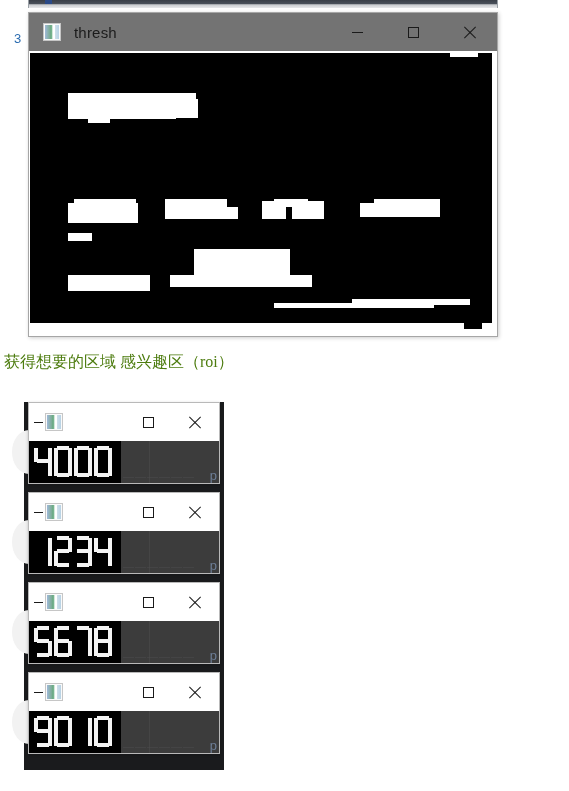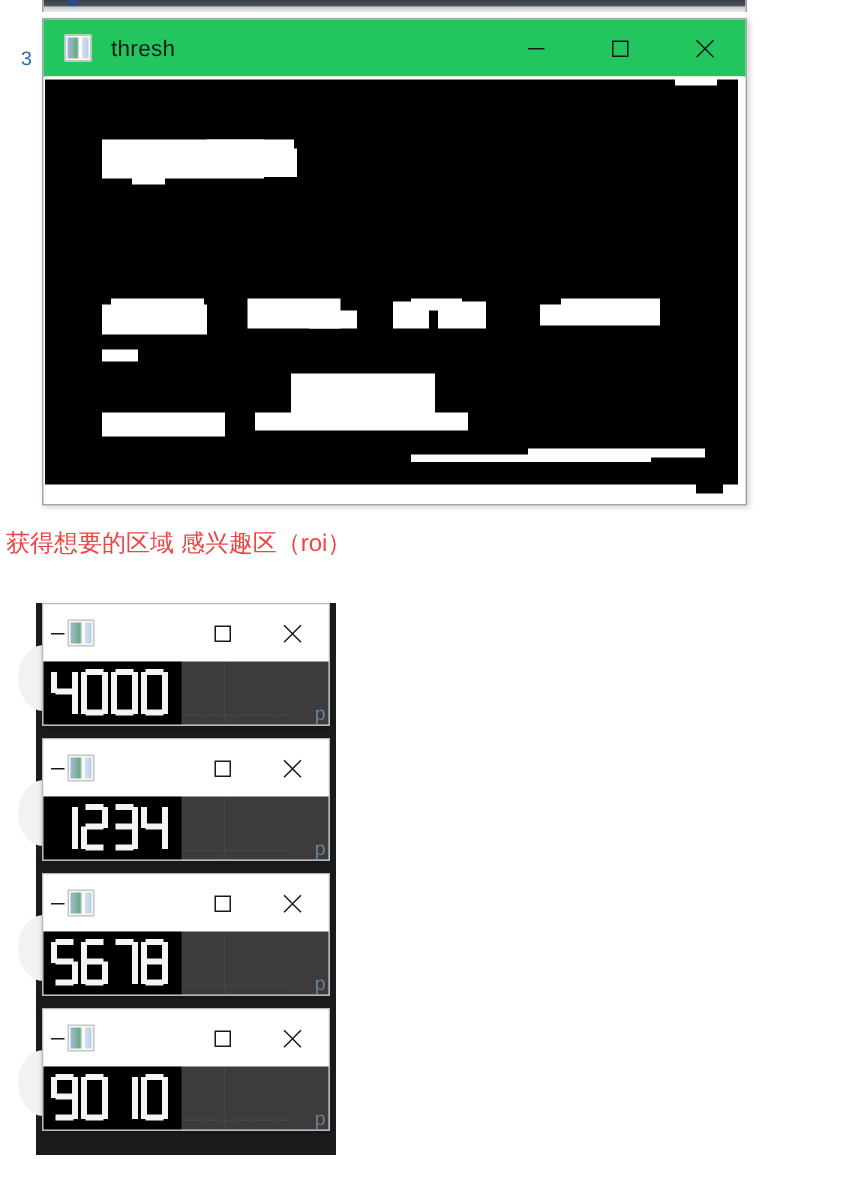--- a/index.html
+++ b/index.html
@@ -57,21 +57,21 @@
     top: 12px;
     width: 470px;
     height: 325px;
     background: #ffffff;
     border: 1px solid #a6a6a6;
     box-sizing: border-box;
     box-shadow: 1px 1px 4px rgba(0,0,0,0.20);
   }
   .titlebar {
     height: 38px;
-    background: #22c55e;
+    background: #737373;
     display: flex;
     align-items: center;
     position: relative;
     box-sizing: border-box;
   }
   .tb-icon {
     width: 18px;
     height: 18px;
     margin-left: 14px;
     border: 1px solid #c6c6c6;
@@ -144,22 +144,22 @@
     overflow: hidden;
   }
   .thresh-canvas svg { display: block; }
 
   
   .caption {
     position: absolute;
     left: 4px;
     top: 352px;
     font-size: 16px;
-    color: #ef4444;
-    font-family: Liberation Sans, sans-serif;
+    color: #4d7c0f;
+    font-family: Liberation Serif, serif;
     white-space: nowrap;
   }
 
   
   .roi-stack {
     position: absolute;
     left: 24px;
     top: 402px;
     width: 220px;
     height: 368px;

